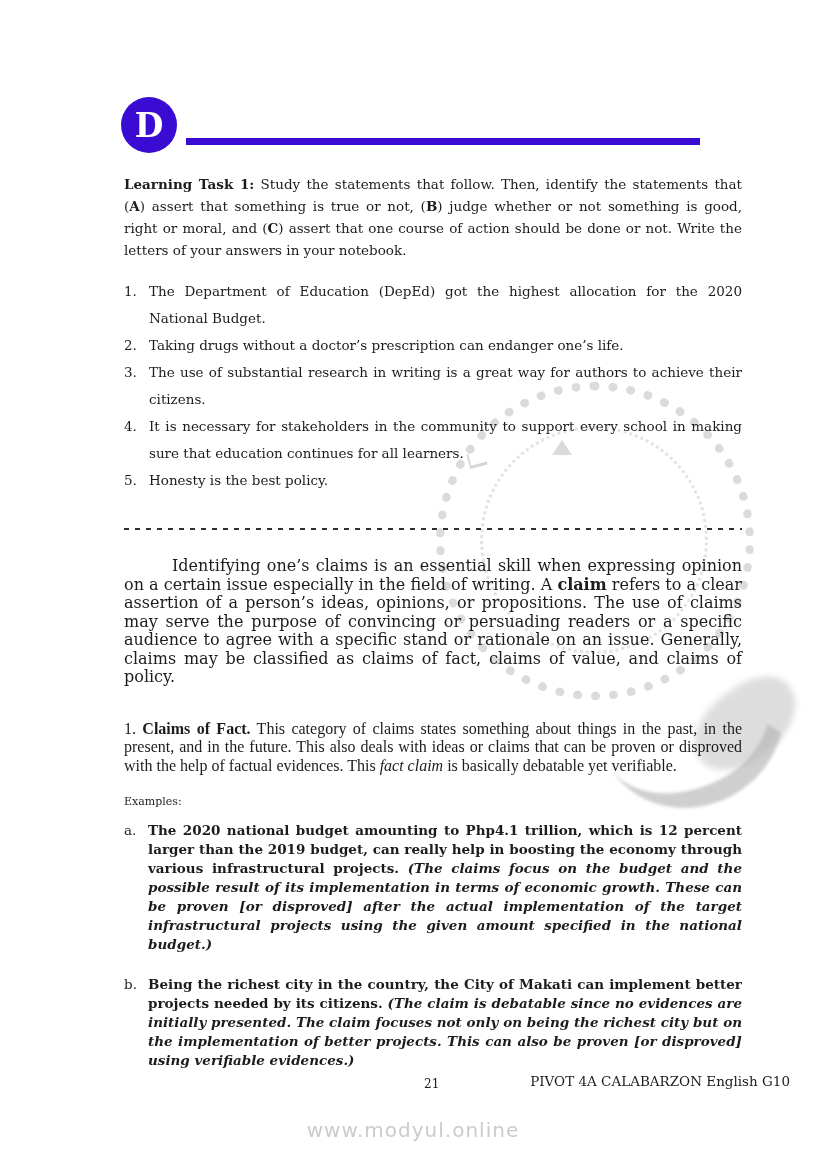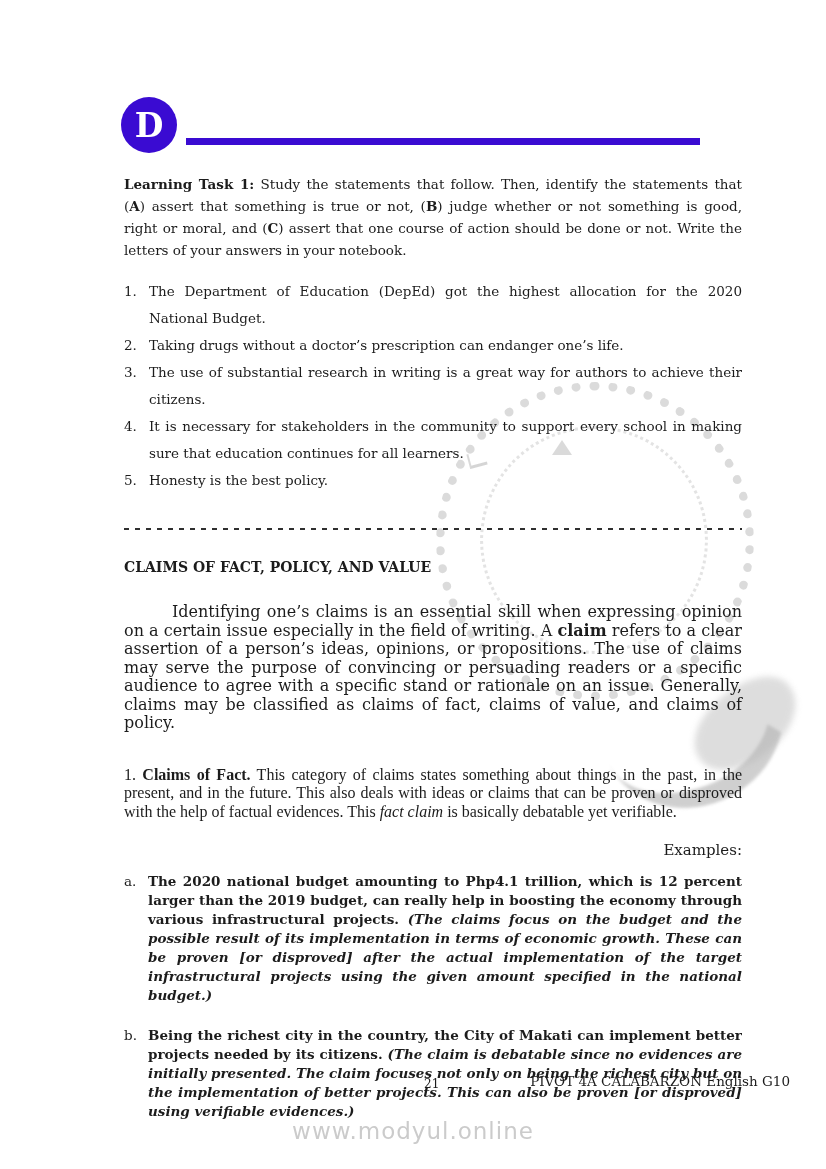--- a/index.html
+++ b/index.html
@@ -110,21 +110,21 @@
     font-weight: bold;
   }
   .body-para {
     margin: 27px 0 0 0;
     font-size: 16px;
     line-height: 18.5px;
     text-align: justify;
   }
   .first-indent { text-indent: 48px; }
   .para-fact { margin-top: 33px; font-family: Liberation Serif, serif; }
-  .examples-label { margin: 20px 0 0 0; font-size: 15px; text-align: right; }
+  .examples-label { margin: 20px 0 0 0; font-size: 11px; }
   .example {
     display: flex;
     margin-top: 13px;
     font-size: 13.5px;
     line-height: 19px;
   }
   .example + .example { margin-top: 21px; }
   .example .letter { flex: 0 0 24px; }
   .example .txt { flex: 1; text-align: justify; font-weight: bold; }
 
@@ -140,21 +140,21 @@
     position: absolute;
     right: 36px; top: 1073px;
     font-size: 13.5px;
     z-index: 1;
   }
   .site-watermark {
     position: absolute;
     left: 0; right: 0; top: 1118px;
     text-align: center;
     font-family: "DejaVu Sans", sans-serif;
-    font-size: 23px;
+    font-size: 20px;
     color: #cbcbcb;
     letter-spacing: 1px;
     z-index: 1;
   }
 </style>
 </head>
 <body>
 
 <div class="page">
 
@@ -192,21 +192,20 @@
         <span class="txt">It is necessary for stakeholders in the community to support every school in making sure that education continues for all learners.</span>
       </div>
       <div class="task-item">
         <span class="num">5.</span>
         <span class="txt">Honesty is the best policy.</span>
       </div>
     </div>
 
     <div class="dashed-separator"></div>
 
-    <h2 class="section-heading">CLAIMS OF FACT, POLICY, AND VALUE</h2>
 
     <p class="body-para first-indent"><span>Identifying one’s claims is an essential skill when expressing opinion on a certain issue especially in the field of writing. A </span><span style="font-weight: bold;">claim</span><span> refers to a clear assertion of a person’s ideas, opinions, or propositions. The use of claims may serve the purpose of convincing or persuading readers or a specific audience to agree with a specific stand or rationale on an issue. Generally, claims may be classified as claims of fact, claims of value, and claims of policy.</span></p>
 
     <p class="body-para para-fact"><span>1. </span><span style="font-weight: bold;">Claims of Fact.</span><span> This category of claims states something about things in the past, in the present, and in the future. This also deals with ideas or claims that can be proven or disproved with the help of factual evidences. This </span><span style="font-style: italic;">fact claim</span><span> is basically debatable yet verifiable.</span></p>
 
     <p class="examples-label">Examples:</p>
 
     <div class="example">
       <span class="letter">a.</span>
       <span class="txt"><span>The 2020 national budget amounting to Php4.1 trillion, which is 12 percent larger than the 2019 budget, can really help in boosting the economy through various infrastructural projects. </span><span style="font-style: italic;">(The claims focus on the budget and the possible result of its implementation in terms of economic growth. These can be proven [or disproved] after the actual implementation of the target infrastructural projects using the given amount specified in the national budget.)</span></span>

